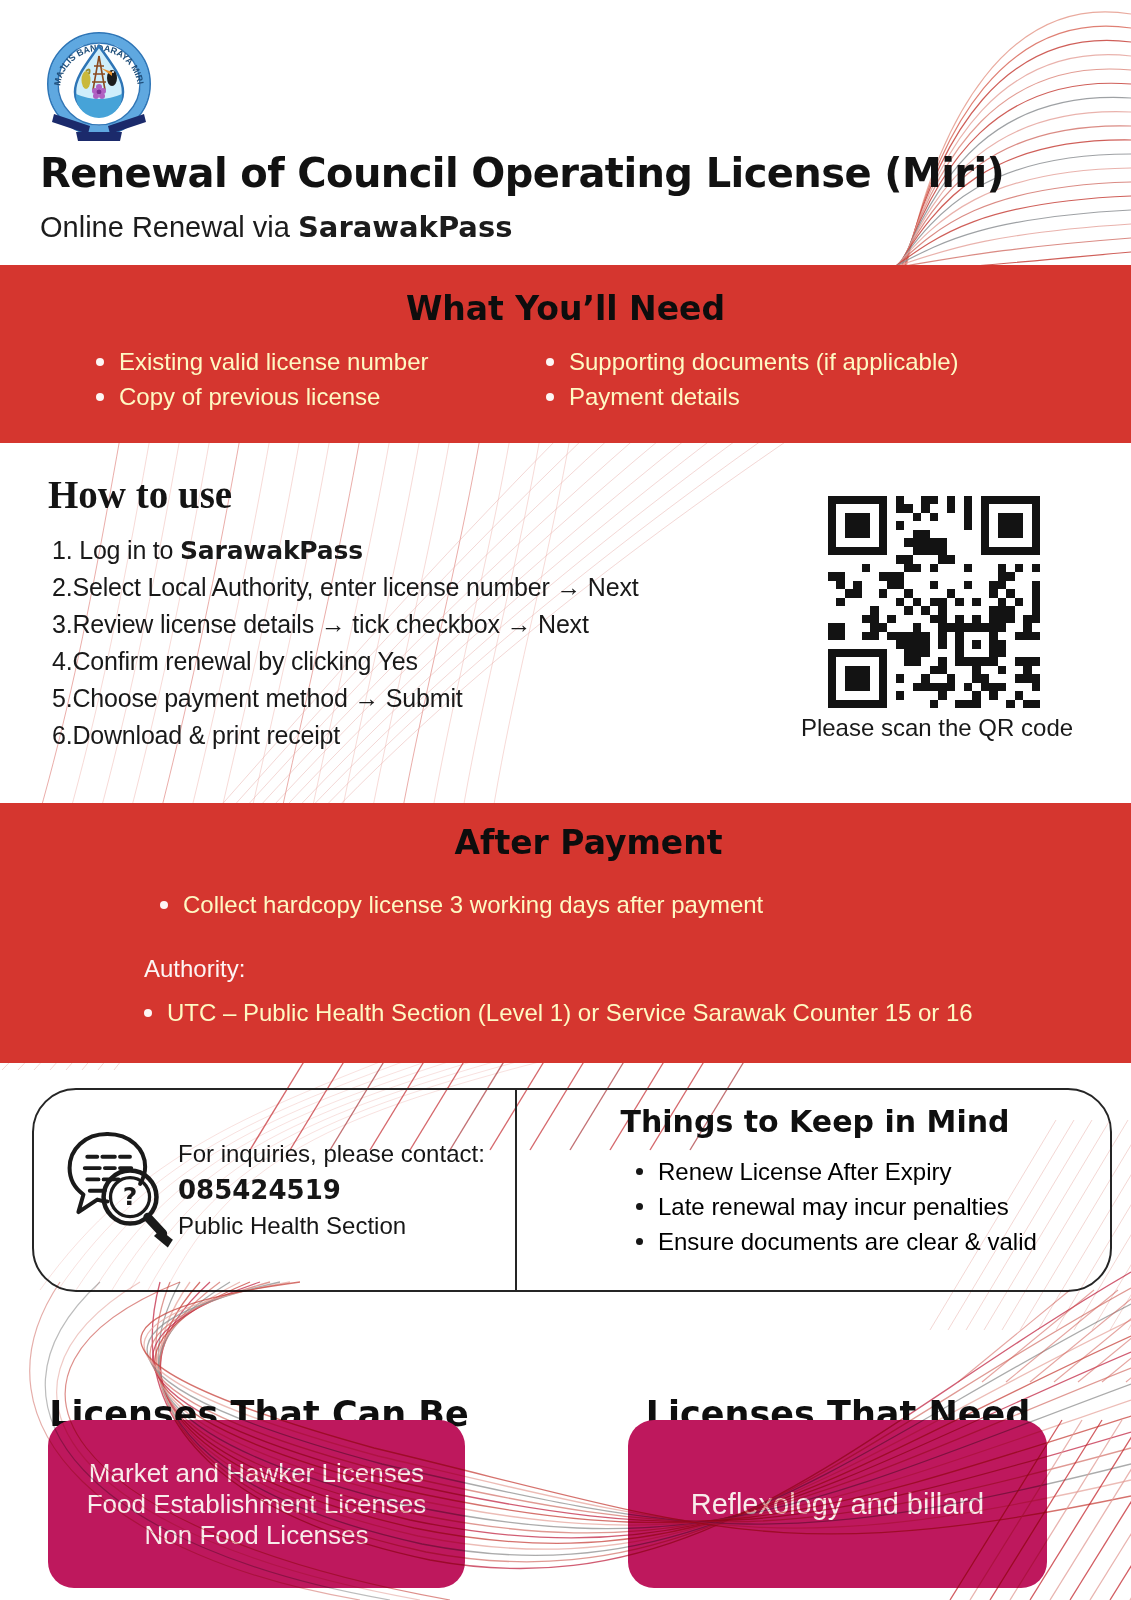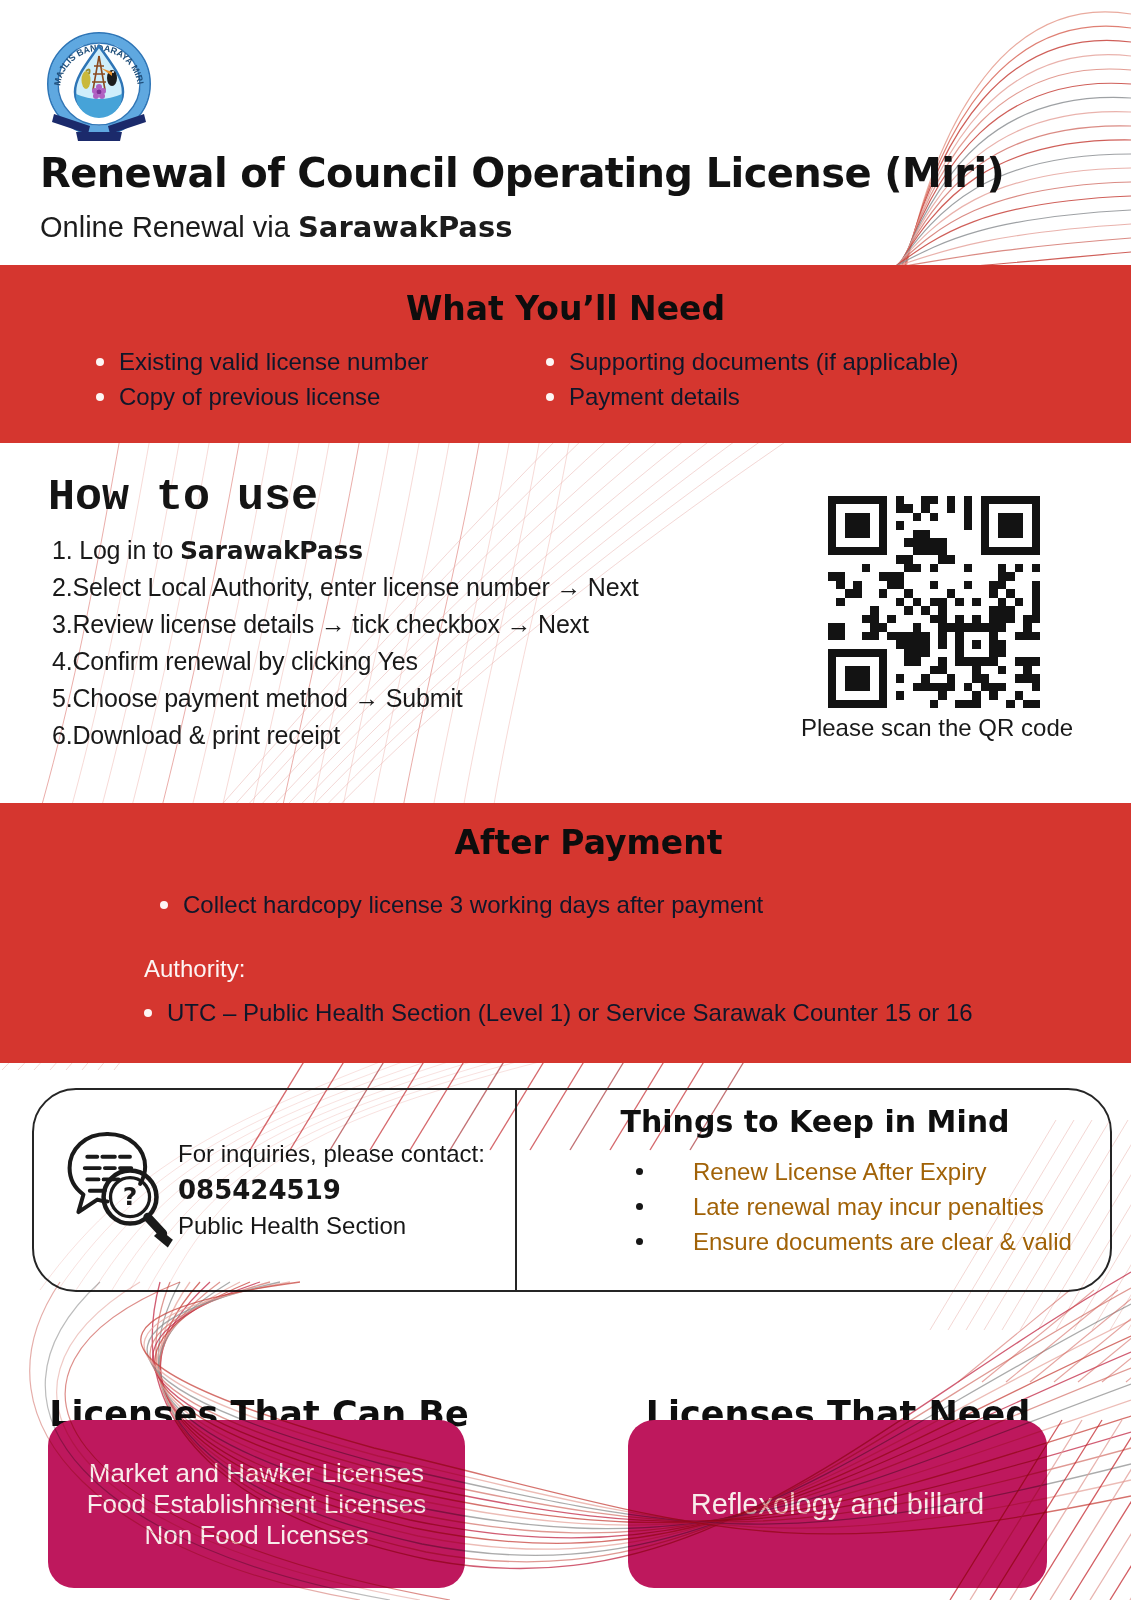--- a/index.html
+++ b/index.html
@@ -25,25 +25,25 @@
   .band{left:0; width:1131px; background:#d5362f;}
   #band1{top:265px; height:178px;}
   #band2{top:803px; height:260px;padding-left:46px;}
   .band h2{margin:0; text-align:center; font-family:"DejaVu Sans",sans-serif;
            font-weight:700; font-size:33px; color:#0d0d0d;}
   #band1 h2{padding-top:24px;}
   .wcols{display:flex; margin-top:16px;}
   .wcol{list-style:none; margin:0; padding:0;}
   .wcol.c1{margin-left:96px; width:440px;}
   .wcol.c2{margin-left:10px;}
-  .wrow{display:flex; align-items:center; color:#0f172a; font-size:24px; line-height:35px;}
+  .wrow{display:flex; align-items:center; color:#fef9c3; font-size:24px; line-height:35px;}
   .dotw{flex:none; width:8px; height:8px; border-radius:50%; background:#fdf5f4; margin-right:15px;}
 
   
-  #howto-head{left:48px; top:472px; font-family:Liberation Mono, monospace; font-weight:700; font-size:45px;}
+  #howto-head{left:48px; top:472px; font-family:Liberation Serif, serif; font-weight:700; font-size:39px;}
   #steps{left:52px; top:532px; list-style:none; margin:0; padding:0;
          font-size:25px; line-height:37px; letter-spacing:-0.2px; color:#191919; width:700px;}
   #steps b{font-family:"DejaVu Sans",sans-serif; font-weight:700;}
 
   
   #qr-wrap{left:828px; top:496px; width:212px; height:212px;}
   #qr-wrap svg{width:212px; height:212px; shape-rendering:crispEdges;}
   #qr-caption{left:742px; top:714px; width:390px; text-align:center; font-size:24px; color:#191919;}
 
   
@@ -58,21 +58,21 @@
   #infobox{left:32px; top:1088px; width:1080px; height:204px;
            border:2px solid #252525; border-radius:44px;}
   #divider{position:absolute; left:481px; top:0; bottom:0; width:2px; background:#252525;}
   #contact-icon{position:absolute; left:28px; top:34px; width:126px; height:136px;}
   #contact-text{position:absolute; left:144px; top:46px; font-size:24px; line-height:36px; color:#161616;}
   #contact-text .phone{font-family:"DejaVu Sans",sans-serif; font-weight:700; font-size:26px;}
   #things-head{position:absolute; left:500px; right:14px; top:14px; text-align:center;
                font-family:"DejaVu Sans",sans-serif; font-weight:700; font-size:30px; color:#0f0f0f;}
   #things-list{position:absolute; left:602px; top:64px; list-style:none; margin:0; padding:0;
                font-size:24px; line-height:37px; color:#161616;}
-  #things-list .wrow{color:#a16207;gap:35px;}
+  #things-list .wrow{color:#000000;}
   #things-list .dotw{background:#161616; width:7px; height:7px;}
 
   
   .bheading{top:1391px; width:444px; text-align:center; font-family:"DejaVu Sans",sans-serif;
             font-weight:700; font-size:35px; line-height:46px; color:#0f0f0f;}
   #bh-left{left:37px;}
   #bh-right{left:616px;}
   .redbox{top:1420px; height:168px; background:#be185d; border-radius:26px;
           display:flex; flex-direction:column; align-items:center; justify-content:center;
           color:#f8eceb; text-align:center;}

